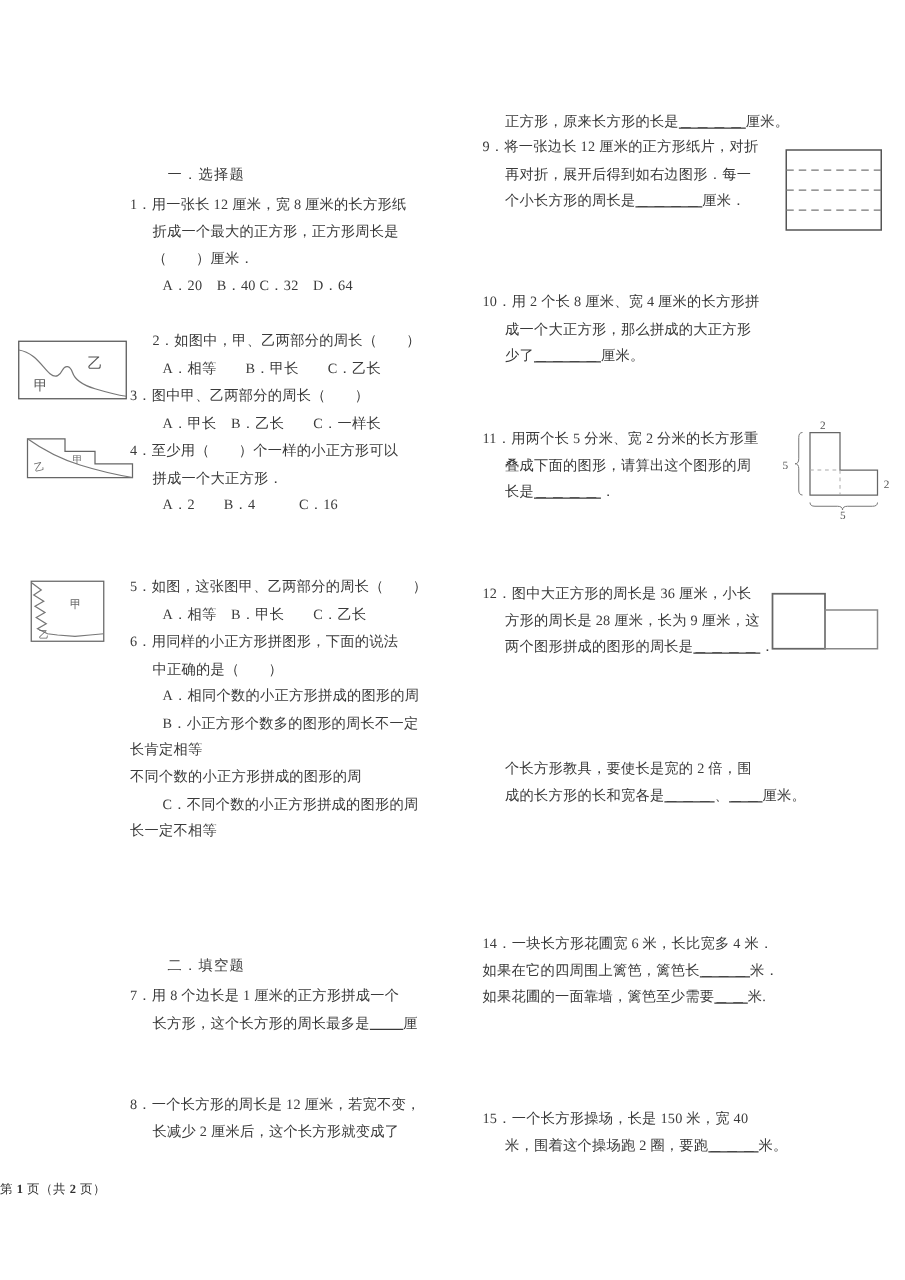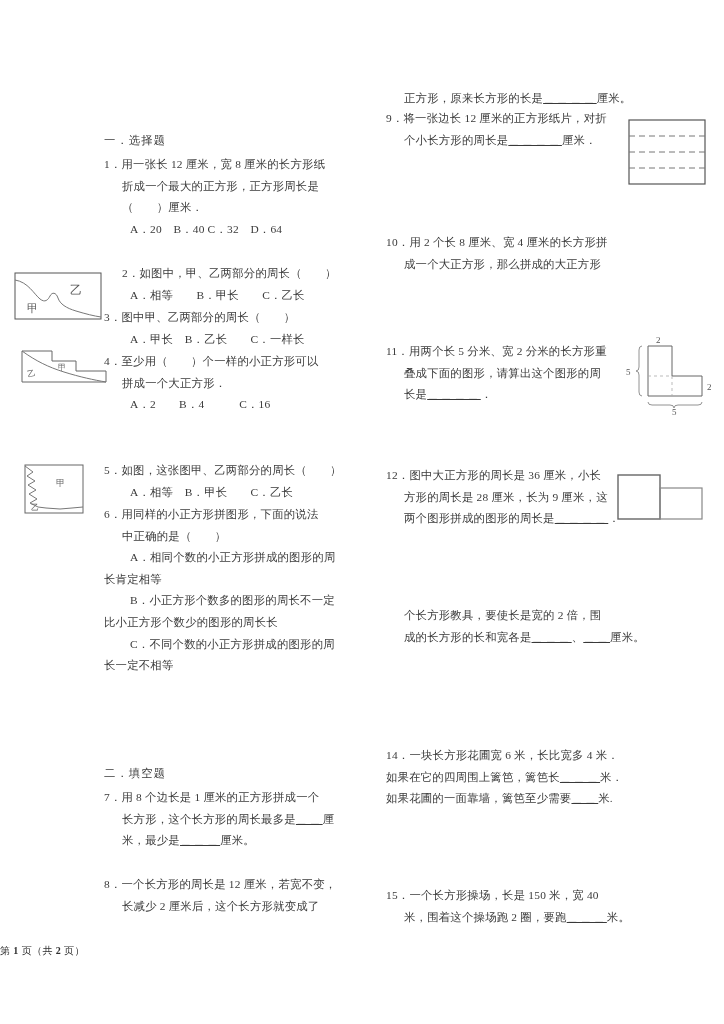--- a/index.html
+++ b/index.html
@@ -39,20 +39,21 @@
     letter-spacing: 0.2px;
   }
   .q .ln { white-space: nowrap; }
   .ind1 { padding-left: 18px; }
   .ind2 { padding-left: 26px; }
   .ind0 { padding-left: 0; }
   .hdr {
     font-size: 11.4px;
     line-height: 21.6px;
     letter-spacing: 1px;
+    margin-left: 30px;
   }
   .blank { text-decoration: underline; letter-spacing: 2px; }
 
   
   .fig {
     position: absolute;
   }
   .fig svg { display: block; }
 
   
@@ -102,55 +103,56 @@
 
     <div class="q" style="top:460px">
       <div class="ln ind0">5．如图，这张图甲、乙两部分的周长（　　）</div>
       <div class="ln ind2">A．相等　B．甲长　　C．乙长</div>
     </div>
 
     <div class="q" style="top:504px">
       <div class="ln ind0">6．用同样的小正方形拼图形，下面的说法</div>
       <div class="ln ind1">中正确的是（　　）</div>
       <div class="ln ind2">A．相同个数的小正方形拼成的图形的周</div>
+      <div class="ln ind2">B．小正方形个数多的图形的周长不一定</div>
       <div class="ln ind0">长肯定相等</div>
-      <div class="ln ind2">B．小正方形个数多的图形的周长不一定</div>
-      <div class="ln ind0">比小正方形个数少的图形的周长长</div>
+      <div class="ln ind0">不同个数的小正方形拼成的图形的周</div>
       <div class="ln ind2">C．不同个数的小正方形拼成的图形的周</div>
       <div class="ln ind0">长一定不相等</div>
     </div>
 
     <div class="q hdr" style="top:763px">二．填空题</div>
 
     <div class="q" style="top:787px">
       <div class="ln ind0">7．用 8 个边长是 1 厘米的正方形拼成一个</div>
       <div class="ln ind1"><span>长方形，这个长方形的周长最多是</span><span class="blank">＿＿</span><span>厘</span></div>
-      <div class="ln ind1"><span>米，最少是</span><span class="blank">＿＿＿</span><span>厘米。</span></div>
     </div>
 
     <div class="q" style="top:874px">
       <div class="ln ind0">8．一个长方形的周长是 12 厘米，若宽不变，</div>
       <div class="ln ind1">长减少 2 厘米后，这个长方形就变成了</div>
     </div>
   </div>
 
   <div class="col col-right">
 
     <div class="q" style="top:88px">
       <div class="ln ind1"><span>正方形，原来长方形的长是</span><span class="blank">＿＿＿＿</span><span>厘米。</span></div>
     </div>
 
     <div class="q" style="top:108px">
       <div class="ln ind0">9．将一张边长 12 厘米的正方形纸片，对折</div>
+      <div class="ln ind1">再对折，展开后得到如右边图形．每一</div>
       <div class="ln ind1"><span>个小长方形的周长是</span><span class="blank">＿＿＿＿</span><span>厘米．</span></div>
     </div>
 
     <div class="q" style="top:232px">
       <div class="ln ind0">10．用 2 个长 8 厘米、宽 4 厘米的长方形拼</div>
       <div class="ln ind1">成一个大正方形，那么拼成的大正方形</div>
+      <div class="ln ind1"><span>少了</span><span class="blank">＿＿＿＿</span><span>厘米。</span></div>
     </div>
 
     <div class="q" style="top:341px">
       <div class="ln ind0">11．用两个长 5 分米、宽 2 分米的长方形重</div>
       <div class="ln ind1">叠成下面的图形，请算出这个图形的周</div>
       <div class="ln ind1"><span>长是</span><span class="blank">＿＿＿＿</span><span>．</span></div>
     </div>
 
     <div class="q" style="top:465px">
       <div class="ln ind0">12．图中大正方形的周长是 36 厘米，小长</div>

